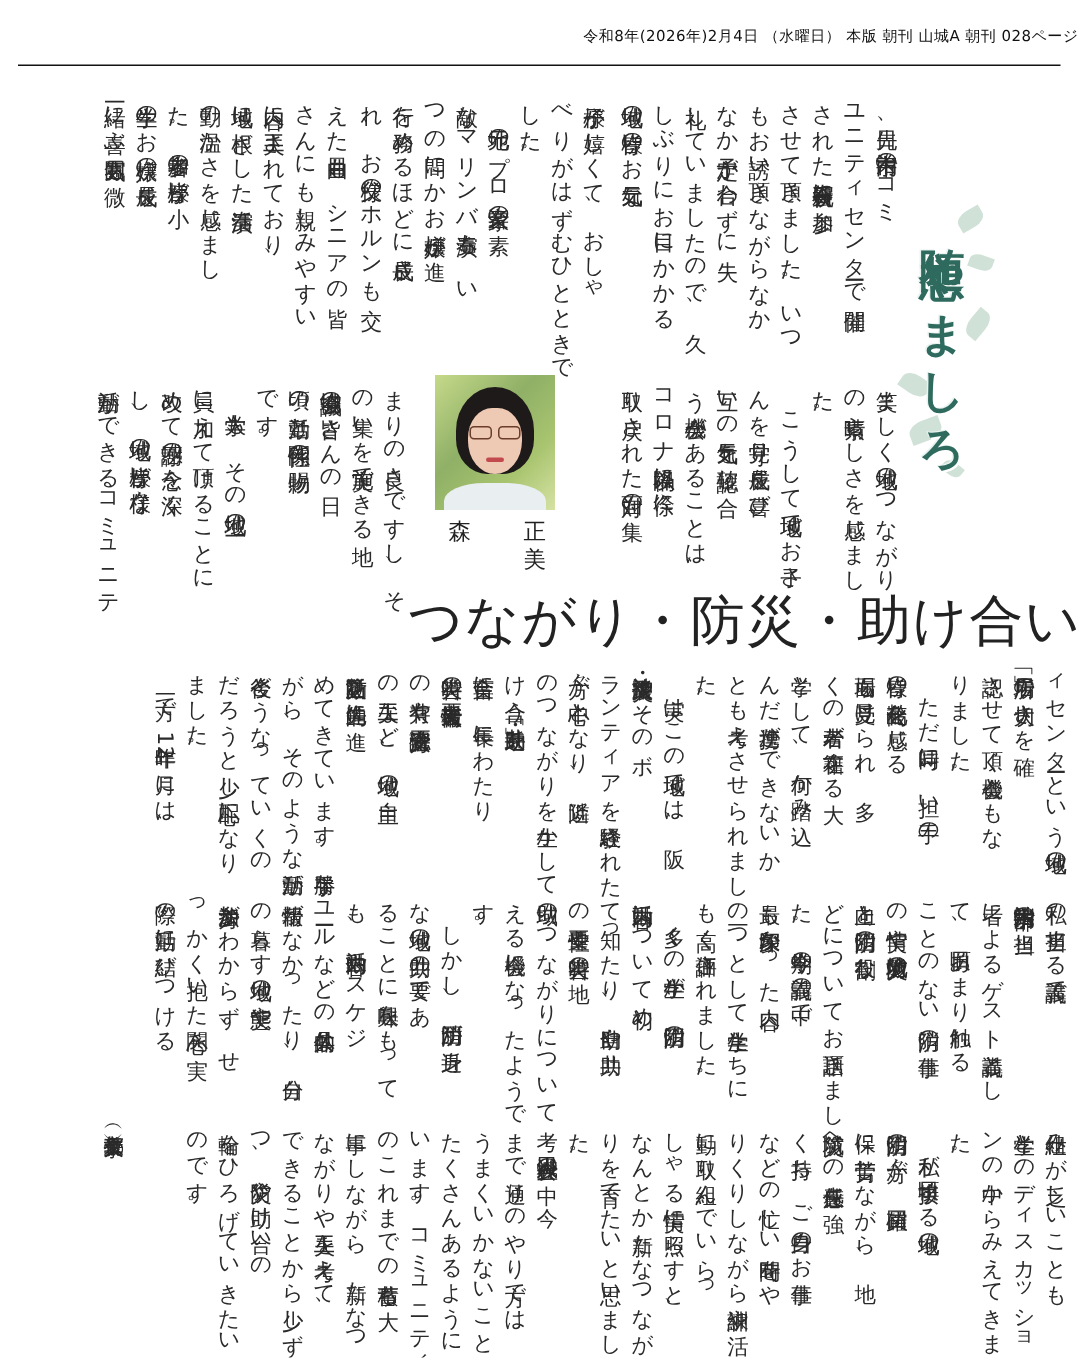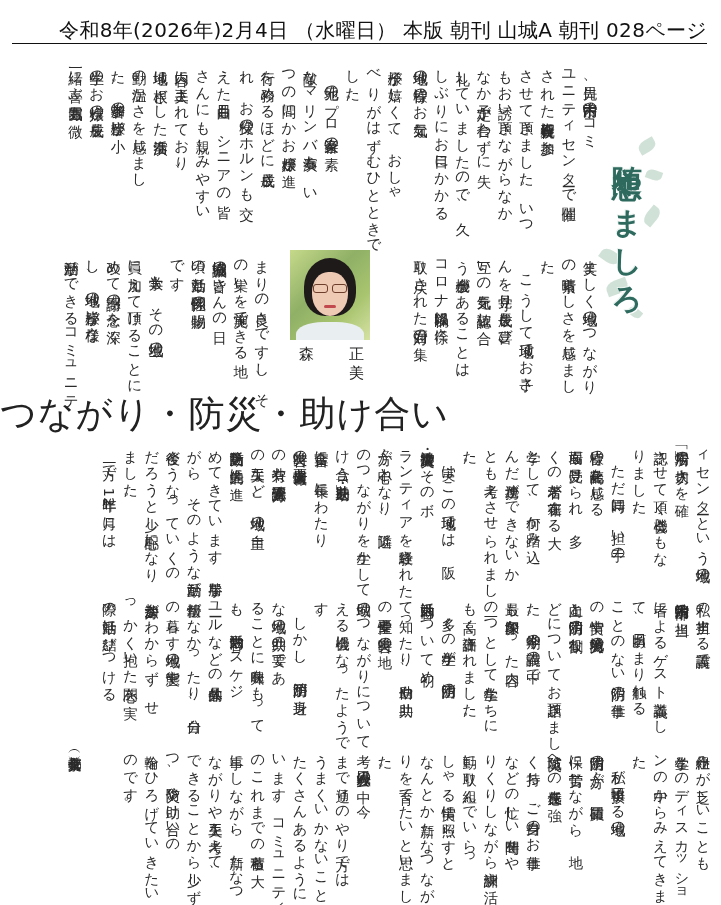--- a/index.html
+++ b/index.html
@@ -1,19 +1,19 @@
 <!DOCTYPE html>
 <html><head>
 <meta charset="utf-8">
 <style>
   html, body { margin:0; padding:0; background:#ffffff; }
   body { width:721px; height:905px; position:relative; overflow:hidden;
          font-family:"DejaVu Sans","Liberation Sans",sans-serif; color:#222; }
   .header { position:absolute; left:0; top:0; width:721px; height:40px; }
-  .header-text { position:absolute; right:14px; top:17px; font-size:20px; letter-spacing:0.3px; color:#111;
+  .header-text { position:absolute; right:2px; top:17px; font-size:10px; letter-spacing:0.3px; color:#111;
                  font-family:"DejaVu Sans",sans-serif; white-space:nowrap; }
   .header-rule { position:absolute; left:12px; right:14px; top:43px; height:0; border-top:1.5px solid #111; }
 
   .vcol-block { position:absolute; writing-mode:vertical-rl; font-size:14.5px; line-height:21.2px;
                 letter-spacing:0.4px; color:#2a2a2a; font-family:"DejaVu Sans",sans-serif; white-space:pre; }
 
   .title-deco { position:absolute; left:598px; top:130px; width:70px; height:200px; }
   .title-vert { position:absolute; left:606px; top:142px; writing-mode:vertical-rl; font-size:30px;
                 letter-spacing:4px; color:#2e6a5e; font-family:"DejaVu Serif",serif; font-weight:bold;
                 text-shadow:1px 1px 0 #fff, -1px -1px 0 #e8f2ee; }
@@ -23,21 +23,21 @@
            background:linear-gradient(135deg,#c6d98a 0%,#8fb066 40%,#a8c46f 70%,#d6e2a4 100%); }
   .photo .hair { position:absolute; left:14px; top:8px; width:52px; height:58px; border-radius:50% 50% 40% 40%; background:#1f1a1a; }
   .photo .face { position:absolute; left:22px; top:22px; width:36px; height:44px; border-radius:45% 45% 50% 50%; background:#eec9b4; }
   .photo .glasses { position:absolute; left:22px; top:34px; width:36px; height:9px; }
   .photo .glasses span { position:absolute; top:0; width:15px; height:9px; border:1.5px solid #6b3d2a; border-radius:3px; box-sizing:border-box; }
   .photo .lips { position:absolute; left:34px; top:55px; width:12px; height:3px; border-radius:2px; background:#c24a4f; }
   .photo .shirt { position:absolute; left:6px; top:72px; width:68px; height:30px; border-radius:40% 40% 0 0; background:#e9eef0; }
   .author { position:absolute; left:294px; top:345px; width:80px; text-align:right; font-size:15px;
             letter-spacing:10px; font-family:"DejaVu Serif",serif; color:#222; }
 
-  .headline { position:absolute; left:0; width:721px; top:390px; text-align:left; font-size:36px;
+  .headline { position:absolute; left:0; width:721px; top:390px; text-align:right; font-size:36px;
               font-family:"DejaVu Serif","Liberation Serif",serif; color:#222; letter-spacing:1px; }
 </style>
 </head>
 <body>
 
 <div class="header">
   <div class="header-text">令和8年(2026年)2月4日 （水曜日） 本版 朝刊 山城A 朝刊 028ページ</div>
   <div class="header-rule"></div>
 </div>
 

